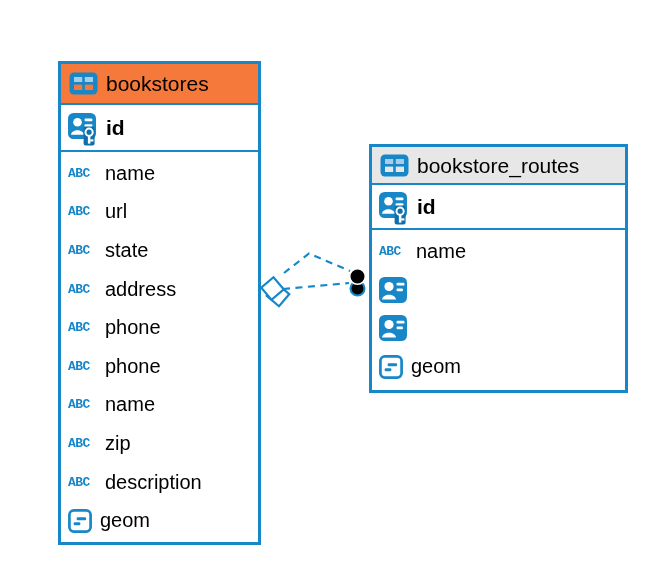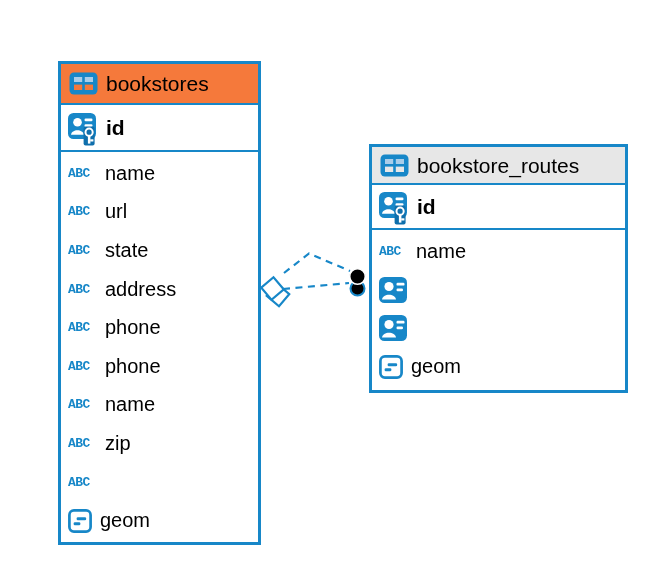--- a/index.html
+++ b/index.html
@@ -183,20 +183,21 @@
       <div class="row">
         <span class="abc">ABC</span>
         <span>name</span>
       </div>
       <div class="row">
         <span class="abc">ABC</span>
         <span>zip</span>
       </div>
       <div class="row">
         <span class="abc">ABC</span>
+        <span>description</span>
       </div>
       <div class="row">
         <span class="icn">
           <svg width="24" height="24">
               <use href="#sym-geom"></use>
             </svg>
         </span>
         <span>geom</span>
       </div>
     </div>

